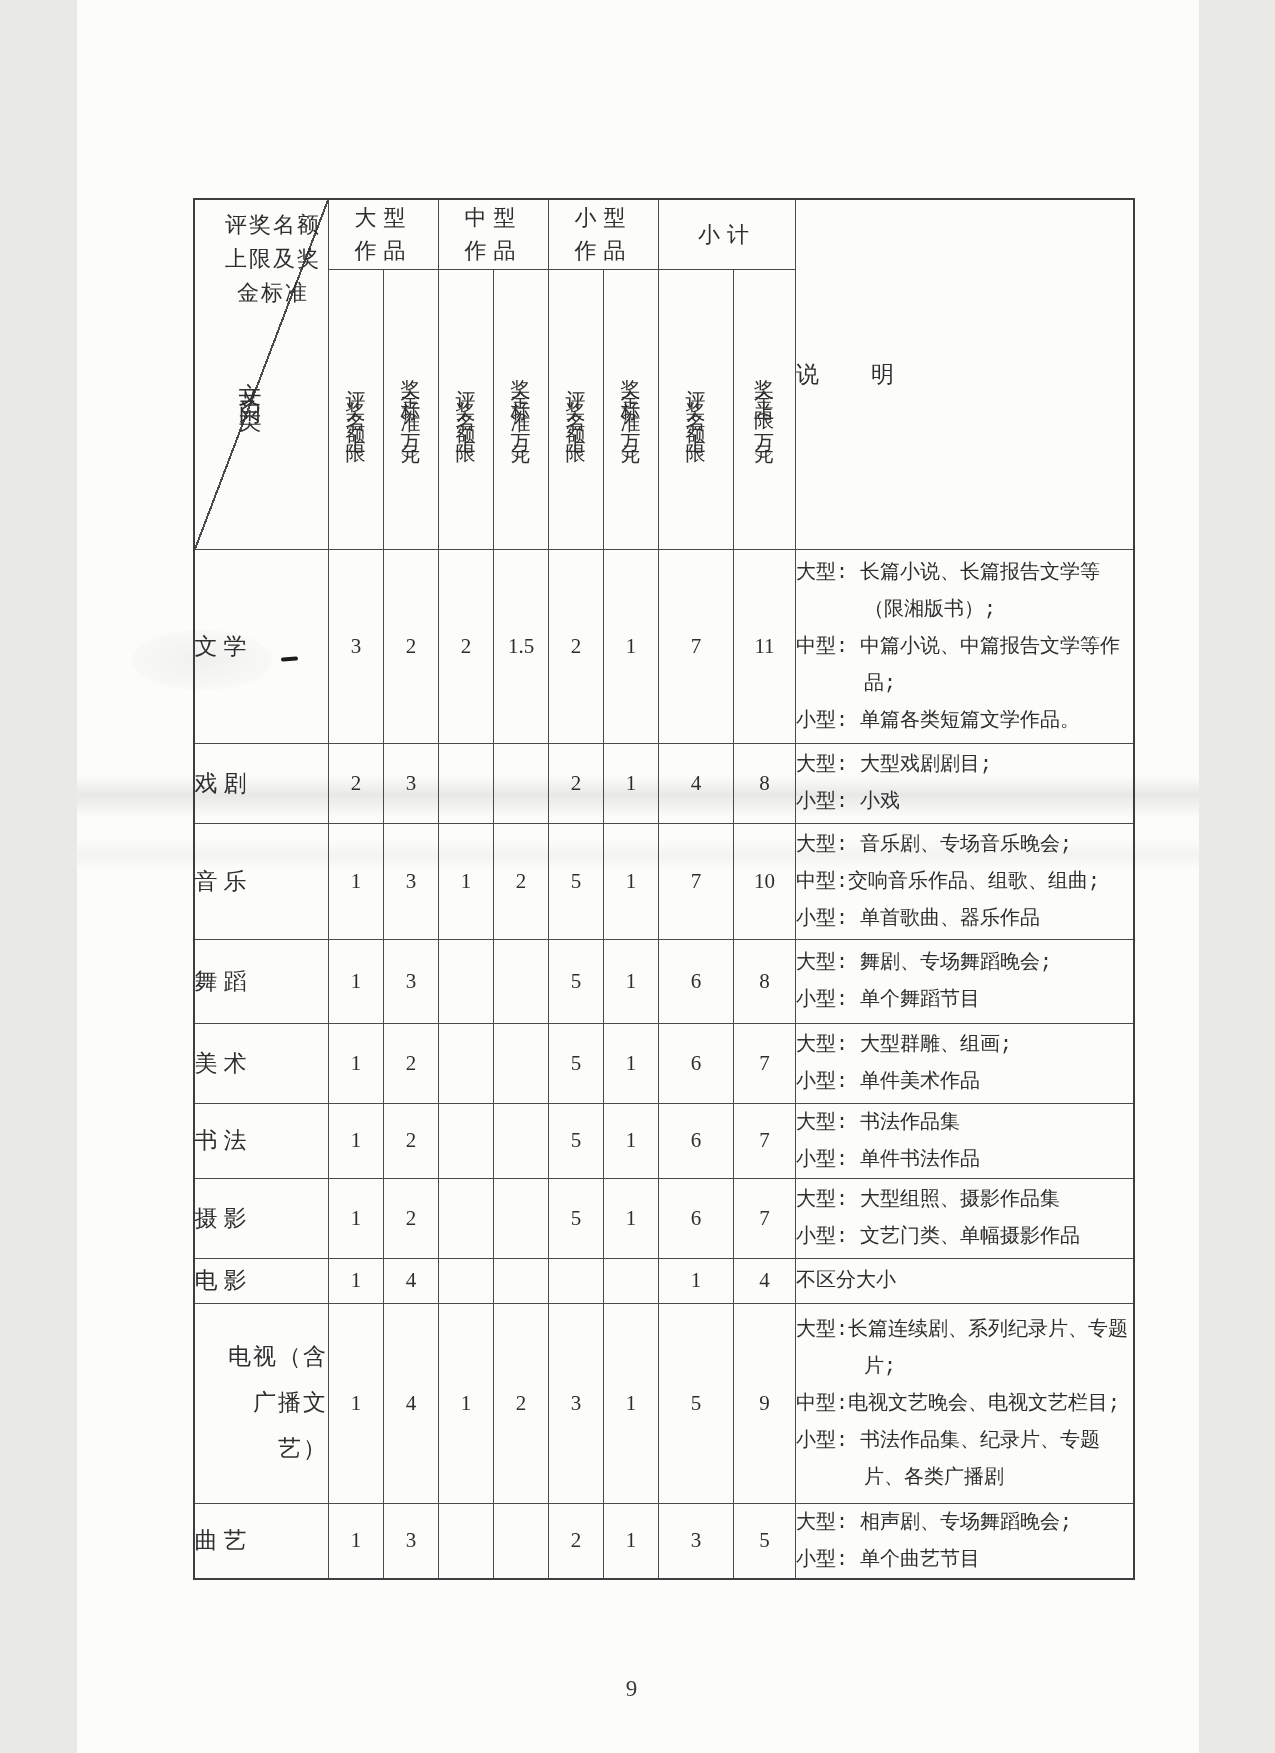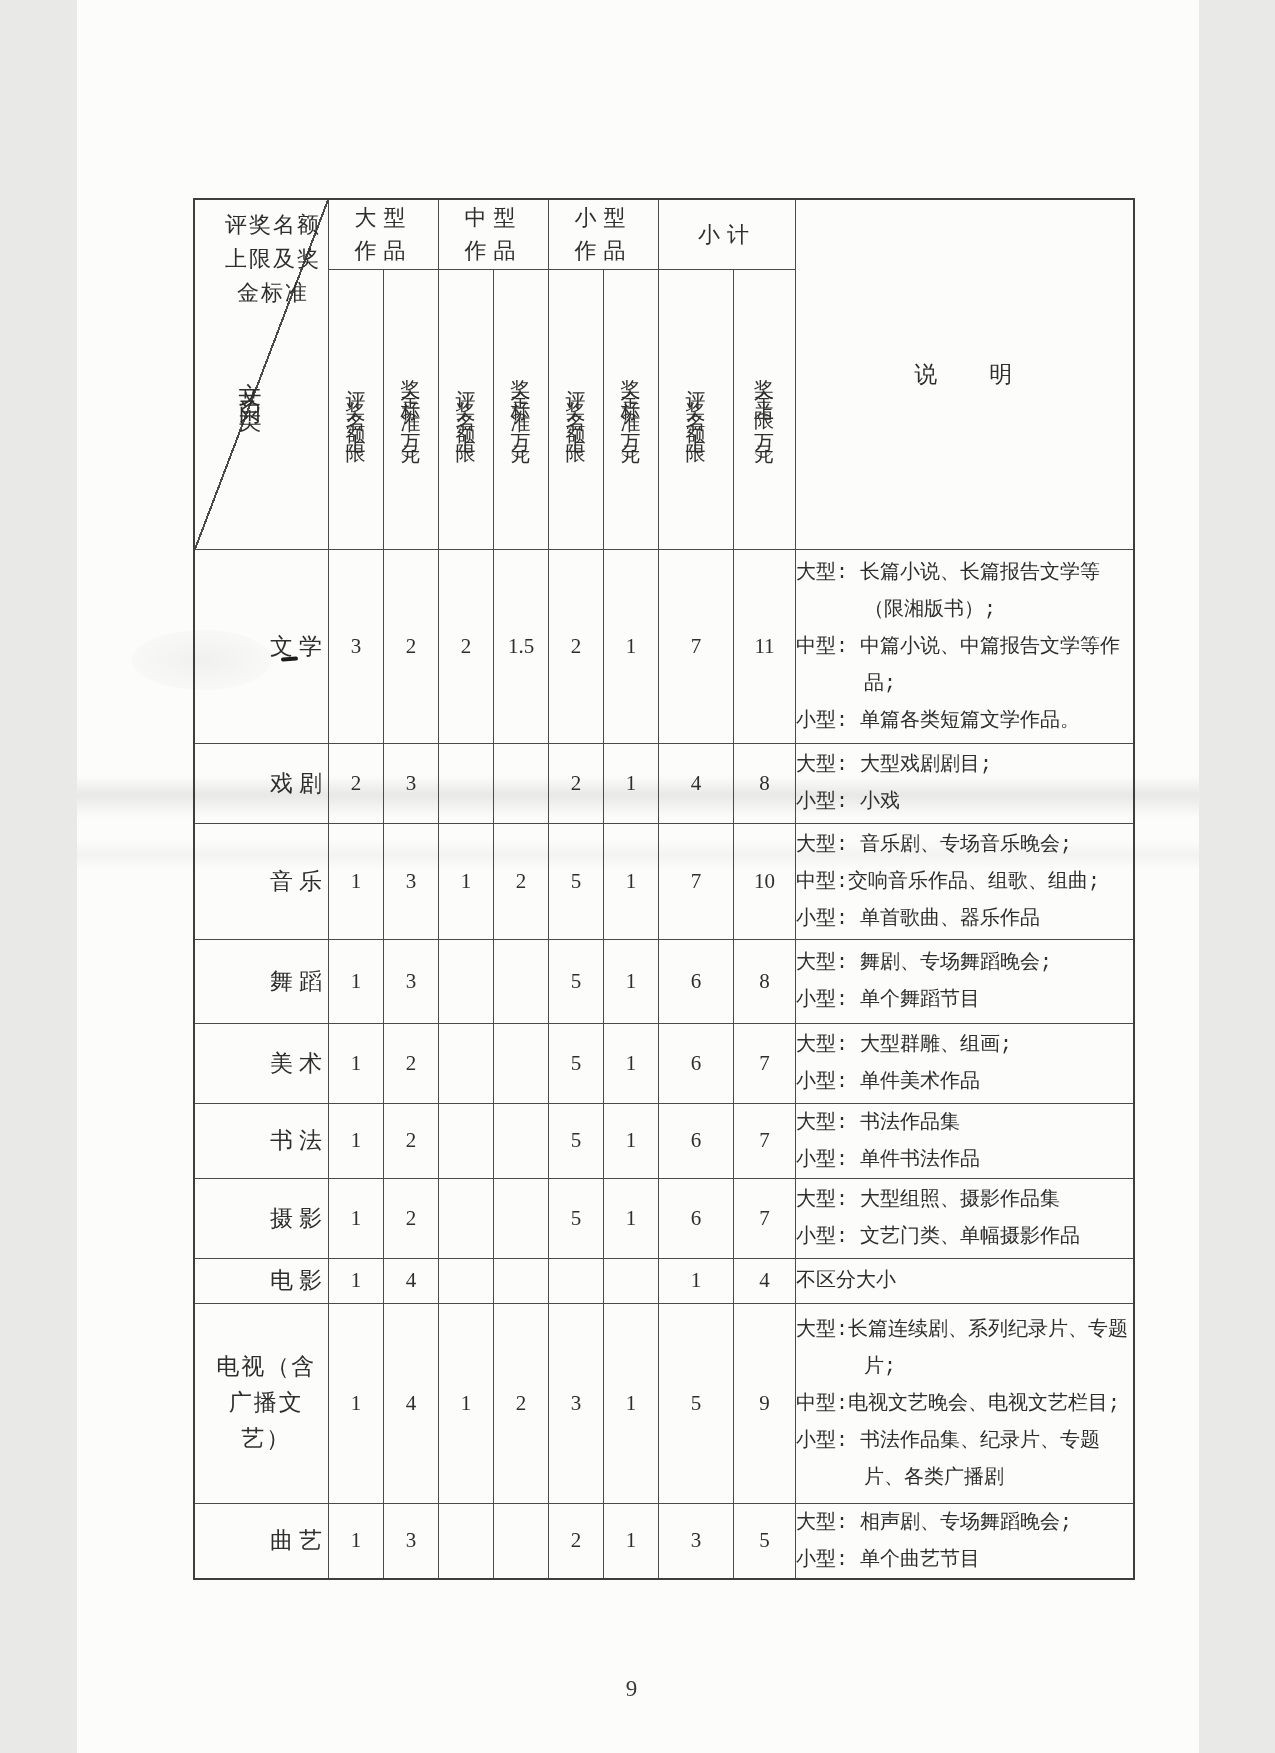--- a/index.html
+++ b/index.html
@@ -52,26 +52,26 @@
   .corner-bl { position:absolute; left:44px; top:164px;
     writing-mode:vertical-rl; text-orientation:mixed;
     font-size:23px; letter-spacing:9px; line-height:1; }
 
   
   td.group { text-align:center; font-size:22px; letter-spacing:7px;
     line-height:33px; white-space:pre-line; }
   td.vh { text-align:center; }
   .vh-text { display:inline-block; writing-mode:vertical-rl; text-orientation:mixed;
     font-size:20px; letter-spacing:11px; line-height:1.1; }
-  td.notes-head { text-align:center; font-size:23px; letter-spacing:2px; }
-
-  
-  td.cat { text-align:right; font-size:23px; letter-spacing:6px; }
-  td.cat.left { text-align:center; padding-left:10px; letter-spacing:2px;
-    white-space:pre-line; line-height:36px; }
+  td.notes-head { text-align:left; font-size:23px; letter-spacing:2px; }
+
+  
+  td.cat { text-align:left; font-size:23px; letter-spacing:6px; }
+  td.cat.left { text-align:right; padding-left:10px; letter-spacing:2px;
+    white-space:pre-line; line-height:46px; }
   td.num { text-align:center; font-size:21px; letter-spacing:0; }
   td.notes { padding:4px 14px 4px 10px; font-size:20px; line-height:37px;font-family:Liberation Mono, monospace; }
   .note-line { padding-left:68px; text-indent:-68px; }
 
   .page-number { position:absolute; left:495px; top:1676px; width:120px;
     text-align:center; font-size:23px; color:#3a3a3a; }
 </style>
 </head>
 <body>
 

